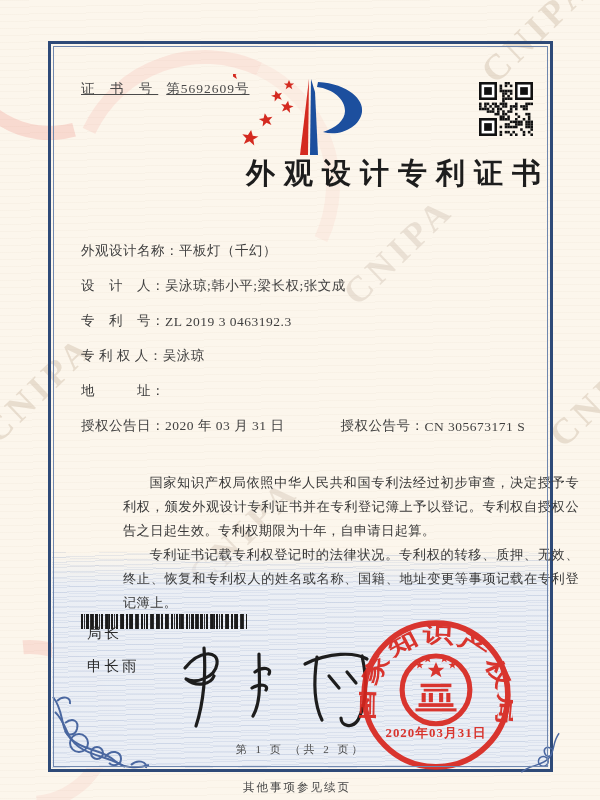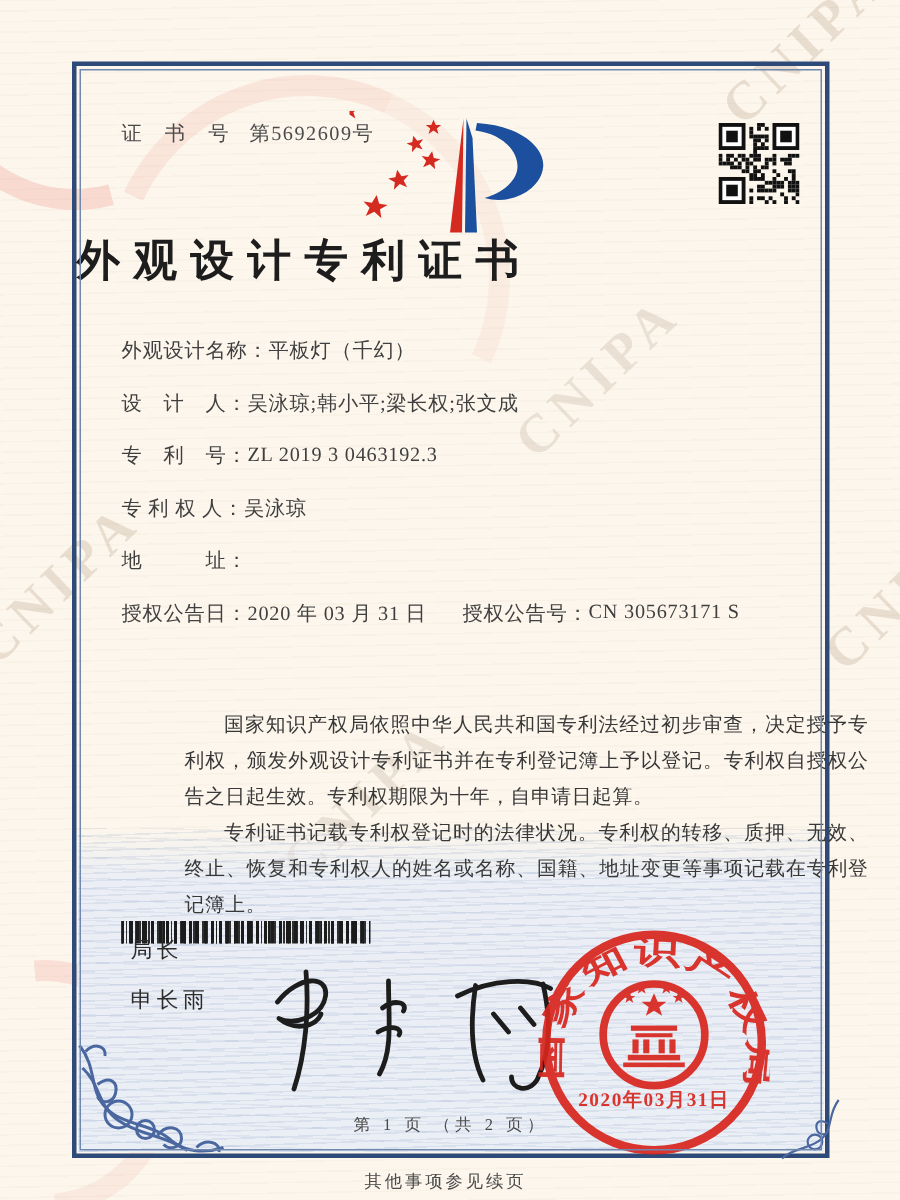--- a/index.html
+++ b/index.html
@@ -53,35 +53,36 @@
     position:absolute; left:1px; right:1px; bottom:1px; height:216px;
     background:
       repeating-linear-gradient(178deg, rgba(110,135,185,.14) 0 1px, transparent 1px 5px),
       repeating-linear-gradient(2deg, rgba(110,135,185,.10) 0 1px, transparent 1px 7px),
       linear-gradient(180deg, rgba(234,238,245,0) 0, rgba(234,238,245,.95) 34px, #eaeef5 100%);
   }
 
   .certno {
     position:absolute; left:30px; top:36px; font-size:13.5px; color:#4a4a4a;
     letter-spacing:1px;
+    text-decoration:underline;
   }
   .certno .sp { letter-spacing:6px; margin-right:8px; }
 
   .logo { position:absolute; left:182px; top:30px; width:140px; height:86px; }
   .qr   { position:absolute; left:428px; top:38px; width:54px; height:54px; }
 
   .title {
-    position:absolute; left:0; top:110px; width:100%; text-align:left;
+    position:absolute; left:0; top:110px; width:100%; text-align:right;
     font-size:29px; font-weight:bold; color:#1d1d1d; letter-spacing:9px;
   }
 
   .fields { position:absolute; left:30px; top:181px; width:452px; font-size:13.5px; color:#3f3f3f; }
-  .row { height:35px; display:flex; align-items:flex-start; white-space:nowrap; letter-spacing:.5px; }
+  .row { height:35px; display:flex; align-items:flex-end; white-space:nowrap; letter-spacing:.5px; }
   .row .lbl { color:#3f3f3f; }
-  .row .pair2 { margin-left:24px; }
+  .row .pair2 { margin-left:56px; }
 
   .paras {
     position:absolute; left:28px; top:427px; width:456px;
     font-size:13.2px; line-height:24px; color:#383838; text-align:justify;
     letter-spacing:.4px;
     margin-left:44px;
   }
   .paras p { text-indent:2em; }
 
   .barcode {

